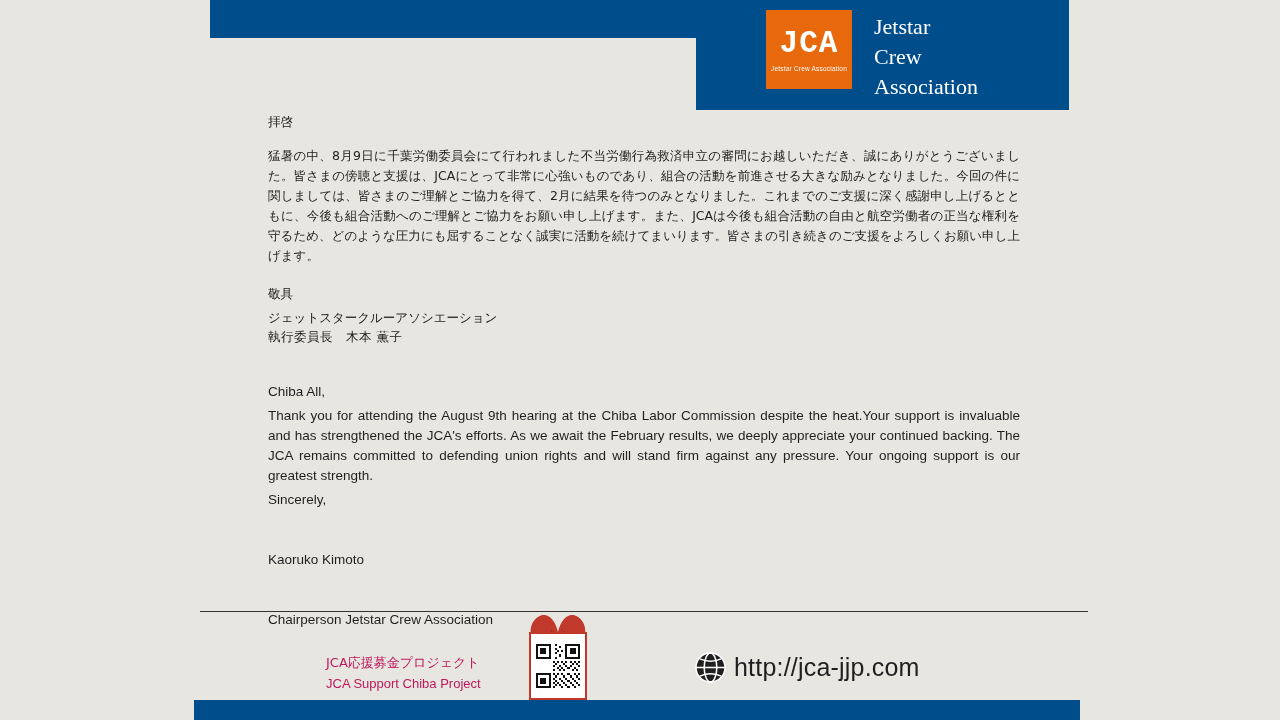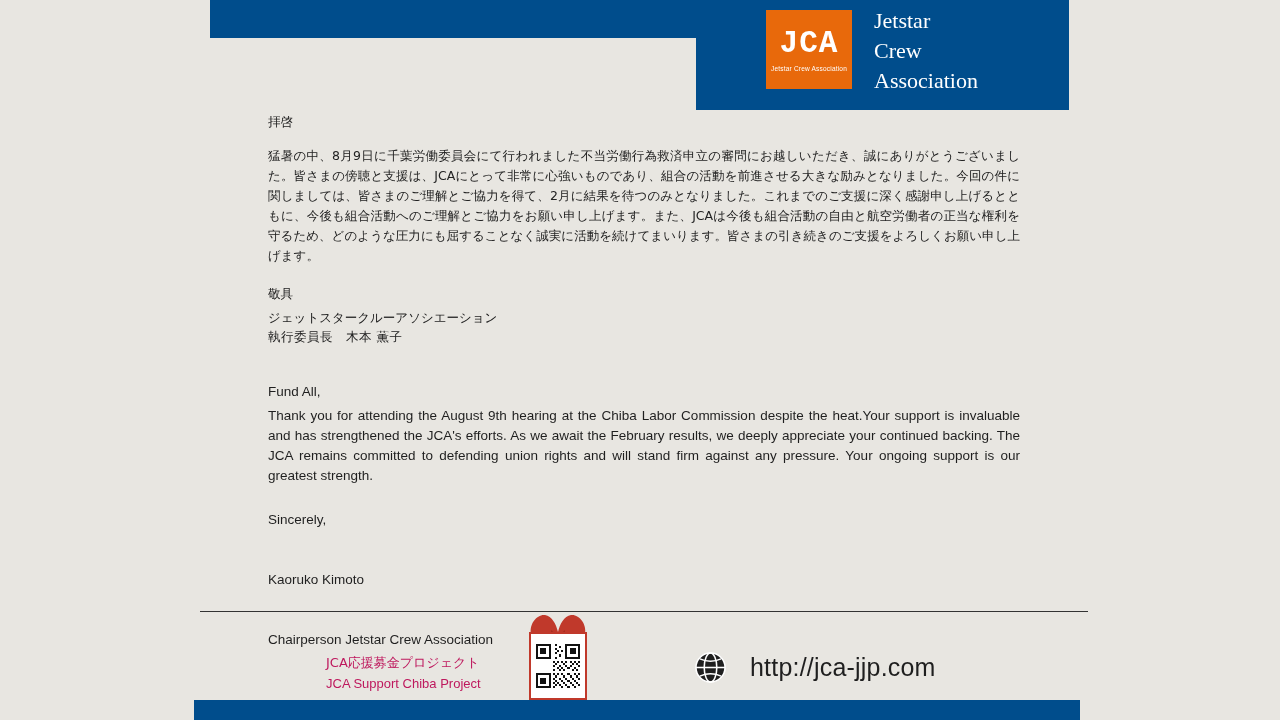--- a/index.html
+++ b/index.html
@@ -55,21 +55,21 @@
   }
   .logo-sub {
     color: #ffffff;
     font-size: 6.5px;
     letter-spacing: 0.2px;
     margin-top: 5px;
   }
   .org-name {
     position: absolute;
     left: 874px;
-    top: 6px;
+    top: 12px;
     color: #ffffff;
     font-family: "Liberation Serif", serif;
     font-size: 22px;
     line-height: 30px;
     width: 190px;
   }
 
   
   .letter {
     position: absolute;
@@ -104,21 +104,21 @@
     margin-top: 40px;
   }
   .en-block-1 {
     margin-top: 36px;
   }
   .en-para {
     text-align: justify;
     margin-top: 4px;
   }
   .en-sign {
-    margin-top: 24px;
+    margin-top: 4px;
     line-height: 20px;
   }
 
   
   .divider {
     position: absolute;
     left: 200px;
     top: 611px;
     width: 888px;
     height: 1px;
@@ -171,21 +171,21 @@
     width: 44px;
     height: 44px;
   }
 
   .url-row {
     position: absolute;
     left: 695px;
     top: 652px;
     display: flex;
     align-items: center;
-    gap: 24px;
+    gap: 8px;
   }
   .globe-icon {
     width: 31px;
     height: 31px;
     display: block;
   }
   .url-text {
     font-family: "Liberation Sans", sans-serif;
     font-size: 25px;
     color: #1f1f1f;
@@ -218,21 +218,21 @@
   <div>Association</div>
 </div>
 
 <div class="letter">
   <div class="jp jp-salutation">拝啓</div>
   <div class="jp jp-para"> 猛暑の中、8月9日に千葉労働委員会にて行われました不当労働行為救済申立の審問にお越しいただき、誠にありがとうございました。皆さまの傍聴と支援は、JCAにとって非常に心強いものであり、組合の活動を前進させる大きな励みとなりました。今回の件に関しましては、皆さまのご理解とご協力を得て、2月に結果を待つのみとなりました。これまでのご支援に深く感謝申し上げるとともに、今後も組合活動へのご理解とご協力をお願い申し上げます。また、JCAは今後も組合活動の自由と航空労働者の正当な権利を守るため、どのような圧力にも屈することなく誠実に活動を続けてまいります。皆さまの引き続きのご支援をよろしくお願い申し上げます。</div>
   <div class="jp jp-closing">敬具</div>
   <div class="jp jp-sign1">ジェットスタークルーアソシエーション</div>
   <div class="jp jp-sign2">執行委員長　木本 薫子</div>
 
-  <div class="en en-block-1">Fund All,</div>
+  <div class="en en-block-1">Chiba All,</div>
   <div class="en en-para">Thank you for attending the August 9th hearing at the Chiba Labor Commission despite the heat.Your support is invaluable and has strengthened the JCA's efforts. As we await the February results, we deeply appreciate your continued backing. The JCA remains committed to defending union rights and will stand firm against any pressure. Your ongoing support is our greatest strength.</div>
   <div class="en en-sign">Sincerely,</div>
   <div class="en">Kaoruko Kimoto</div>
   <div class="en">Chairperson  Jetstar Crew Association</div>
 </div>
 
 <div class="divider"></div>
 
 <div class="fund-text">
   <div>JCA応援募金プロジェクト</div>

